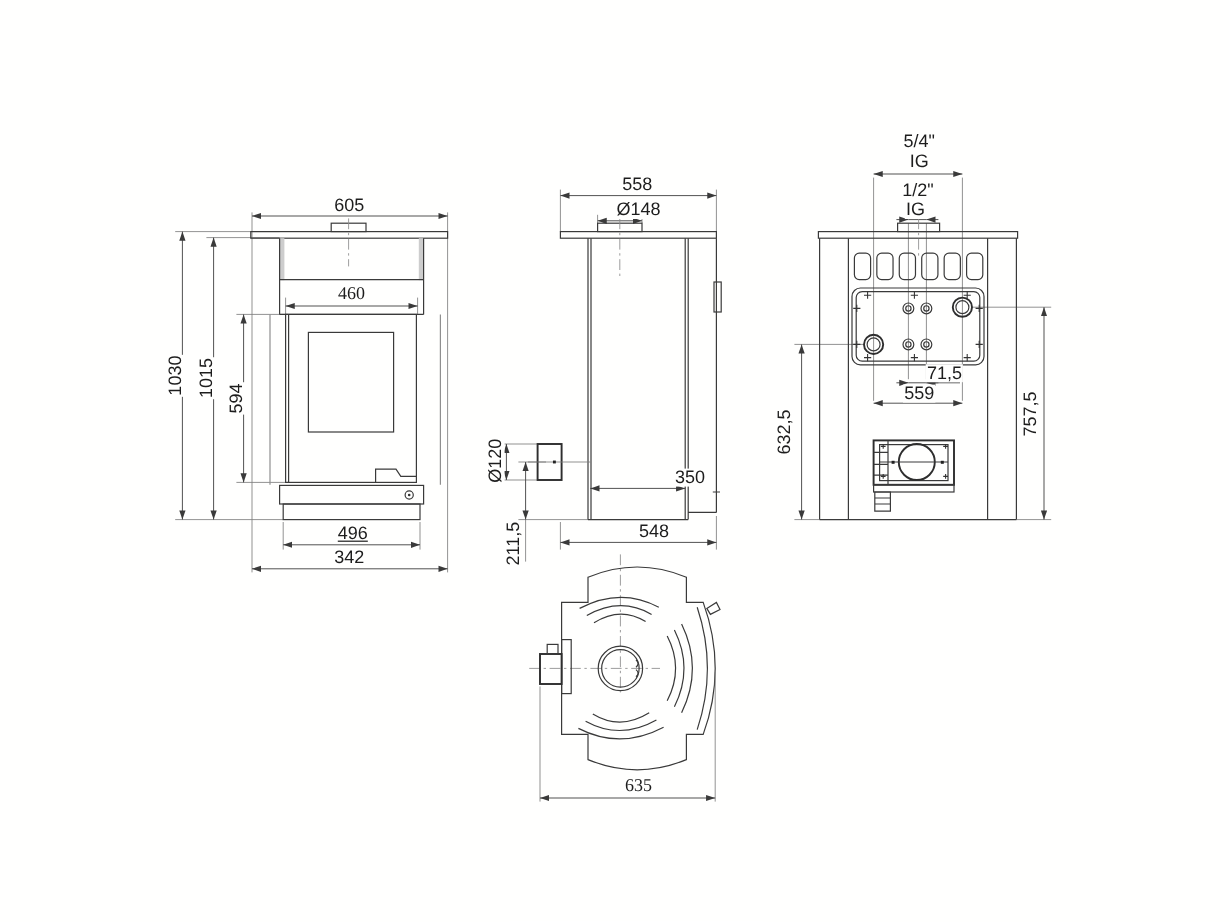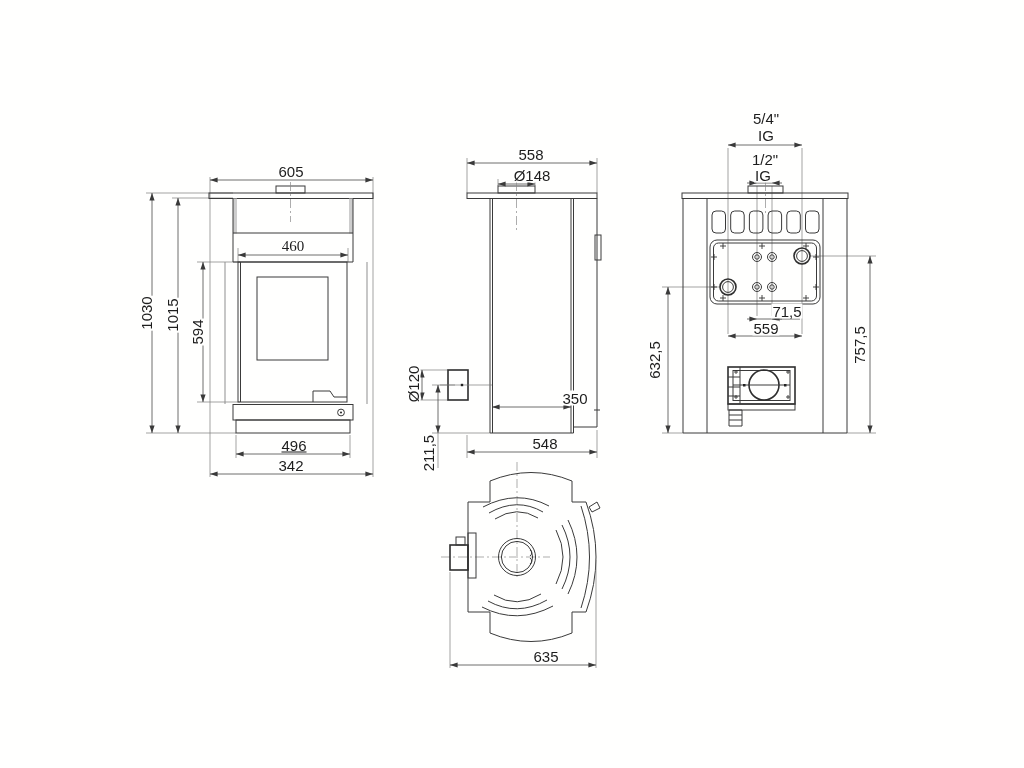--- a/index.html
+++ b/index.html
@@ -199,15 +199,15 @@
 
 <span class="dim" style="left:766px;top:118px;">5/4"</span>
 <span class="dim" style="left:766px;top:135px;">IG</span>
 <span class="dim" style="left:765px;top:159px;">1/2"</span>
 <span class="dim" style="left:763px;top:175px;">IG</span>
 <span class="dim" style="left:787px;top:311px;">71,5</span>
 <span class="dim" style="left:766px;top:328px;">559</span>
 <span class="dim v" style="left:654px;top:360px;">632,5</span>
 <span class="dim v" style="left:859px;top:345px;">757,5</span>
 
-<span class="dim" style="left:546px;top:656px;">635</span>
+<span class="dim" style="left:532px;top:656px;font-family:Liberation Serif, serif;">635</span>
 
 </div>
 
 </body></html>

